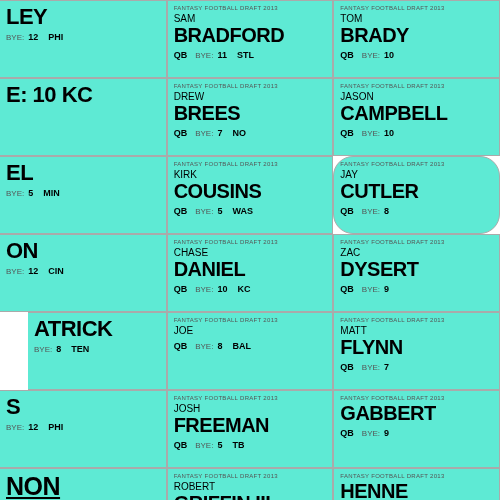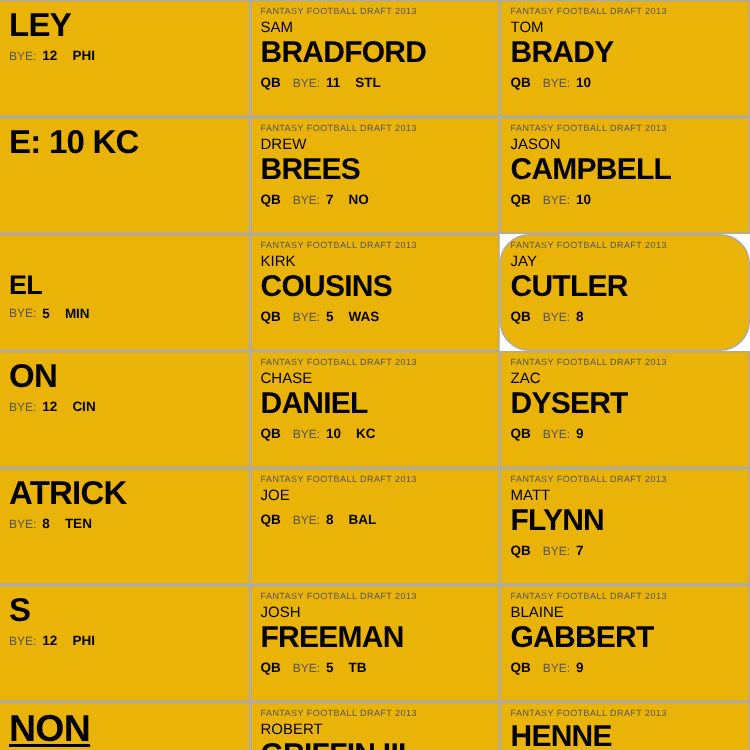--- a/index.html
+++ b/index.html
@@ -12,21 +12,21 @@
       font-size: 11px;
     }
     .grid {
       display: grid;
       grid-template-columns: 1fr 1fr 1fr;
       width: 500px;
     }
     .player-card {
       border: 1px solid #ccc;
       padding: 4px 6px 4px 6px;
-      background: #eab308;
+      background: #5eead4;
       min-height: 78px;
     }
     .fantasy-label {
       font-size: 6px;
       color: #555;
       text-transform: uppercase;
       letter-spacing: 0.3px;
       line-height: 1.2;
       margin-bottom: 1px;
     }
@@ -127,21 +127,21 @@
       <div class="first-name">JASON</div>
       <div class="last-name">CAMPBELL</div>
       <div class="stats-row">
         <span class="stat-pos">QB</span>
         <span class="stat-label" style="margin-left: 4px;">BYE:</span>
         <span class="stat-value">10</span>
         <span class="stat-team" style="margin-left: 6px;"></span>
       </div>
     </div>
     <div class="player-card" style="border-right: 1px solid rgb(170, 170, 170); border-bottom: 1px solid rgb(170, 170, 170); border-left: none; border-top: 1px solid rgb(170, 170, 170);">
-      <div style="font-size: 18px; font-weight: 900; line-height: 1.05; color: rgb(0, 0, 0); letter-spacing: -0.5px; margin-top: 20px;">EL</div>
+      <div style="font-size: 22px; font-weight: 900; line-height: 1.05; color: rgb(0, 0, 0); letter-spacing: -0.5px;">EL</div>
       <div class="stats-row">
         <span class="stat-label">BYE:</span>
         <span class="stat-value">5</span>
         <span class="stat-team" style="margin-left: 6px;">MIN</span>
       </div>
     </div>
     <div class="player-card" style="border-width: 1px; border-style: solid; border-color: rgb(170, 170, 170);">
       <div class="fantasy-label">FANTASY FOOTBALL DRAFT 2013</div>
       <div class="first-name">KIRK</div>
       <div class="last-name">COUSINS</div>
@@ -186,21 +186,21 @@
       <div class="fantasy-label">FANTASY FOOTBALL DRAFT 2013</div>
       <div class="first-name">ZAC</div>
       <div class="last-name">DYSERT</div>
       <div class="stats-row">
         <span class="stat-pos">QB</span>
         <span class="stat-label" style="margin-left: 4px;">BYE:</span>
         <span class="stat-value">9</span>
         <span class="stat-team" style="margin-left: 6px;"></span>
       </div>
     </div>
-    <div class="player-card" style="border-right: 1px solid rgb(170, 170, 170); border-bottom: 1px solid rgb(170, 170, 170); border-left: none; border-top: 1px solid rgb(170, 170, 170);">
+    <div class="player-card" style="border-right: 1px solid rgb(170, 170, 170); border-bottom: 1px solid rgb(170, 170, 170); border-left: none; border-top: 1px solid rgb(170, 170, 170); margin-left: 28px;">
       <div style="font-size: 22px; font-weight: 900; line-height: 1.05; color: rgb(0, 0, 0); letter-spacing: -0.5px;">ATRICK</div>
       <div class="stats-row">
         <span class="stat-label">BYE:</span>
         <span class="stat-value">8</span>
         <span class="stat-team" style="margin-left: 6px;">TEN</span>
       </div>
     </div>
     <div class="player-card" style="border-width: 1px; border-style: solid; border-color: rgb(170, 170, 170);">
       <div class="fantasy-label">FANTASY FOOTBALL DRAFT 2013</div>
       <div class="first-name">JOE</div>
@@ -236,21 +236,20 @@
       <div class="last-name">FREEMAN</div>
       <div class="stats-row">
         <span class="stat-pos">QB</span>
         <span class="stat-label" style="margin-left: 4px;">BYE:</span>
         <span class="stat-value">5</span>
         <span class="stat-team" style="margin-left: 6px;">TB</span>
       </div>
     </div>
     <div class="player-card" style="border-width: 1px; border-style: solid; border-color: rgb(170, 170, 170);">
       <div class="fantasy-label">FANTASY FOOTBALL DRAFT 2013</div>
-      <div class="first-name">BLAINE</div>
       <div class="last-name">GABBERT</div>
       <div class="stats-row">
         <span class="stat-pos">QB</span>
         <span class="stat-label" style="margin-left: 4px;">BYE:</span>
         <span class="stat-value">9</span>
         <span class="stat-team" style="margin-left: 6px;"></span>
       </div>
     </div>
     <div class="player-card" style="border-right: 1px solid rgb(170, 170, 170); border-bottom: 1px solid rgb(170, 170, 170); border-left: none; border-top: 1px solid rgb(170, 170, 170);">
       <div style="font-size: 25px; font-weight: 900; line-height: 1.05; color: rgb(0, 0, 0); letter-spacing: -0.5px; text-decoration: underline;">NON</div>

